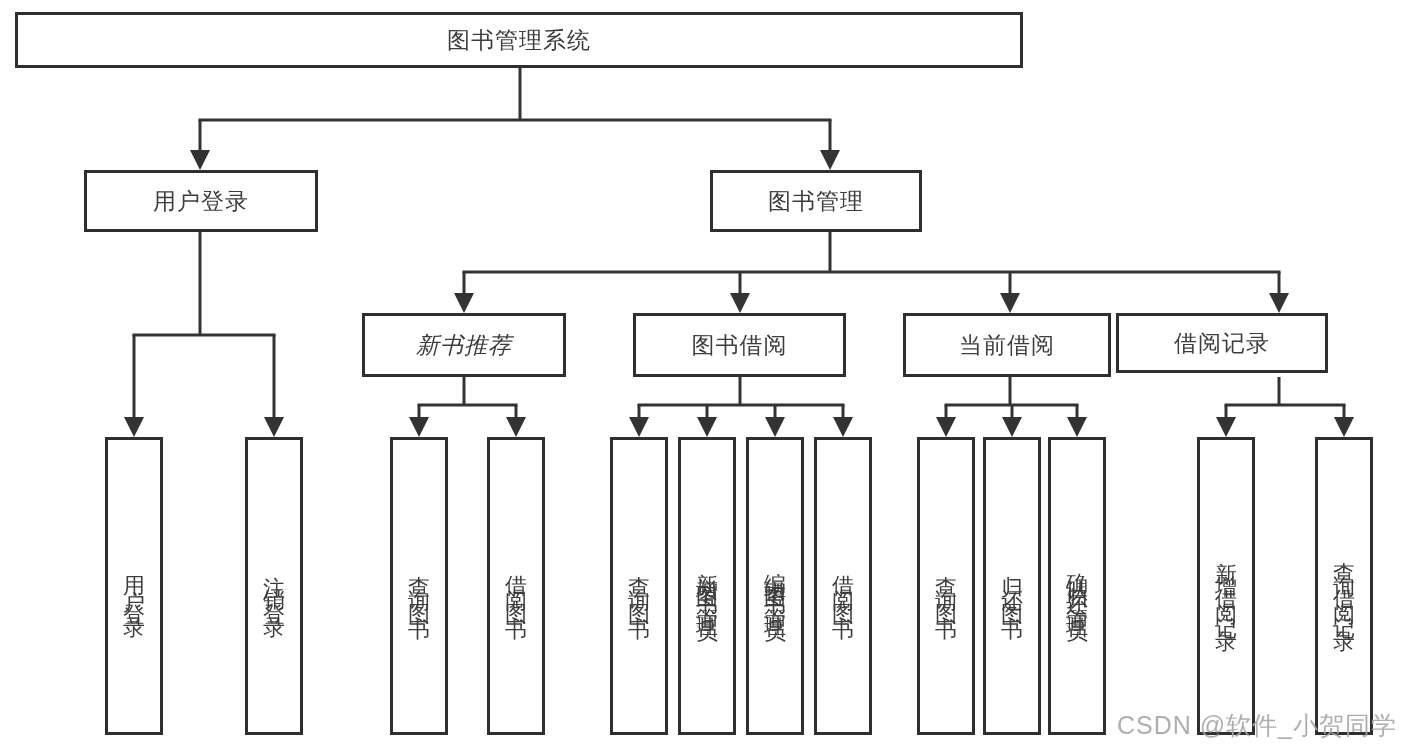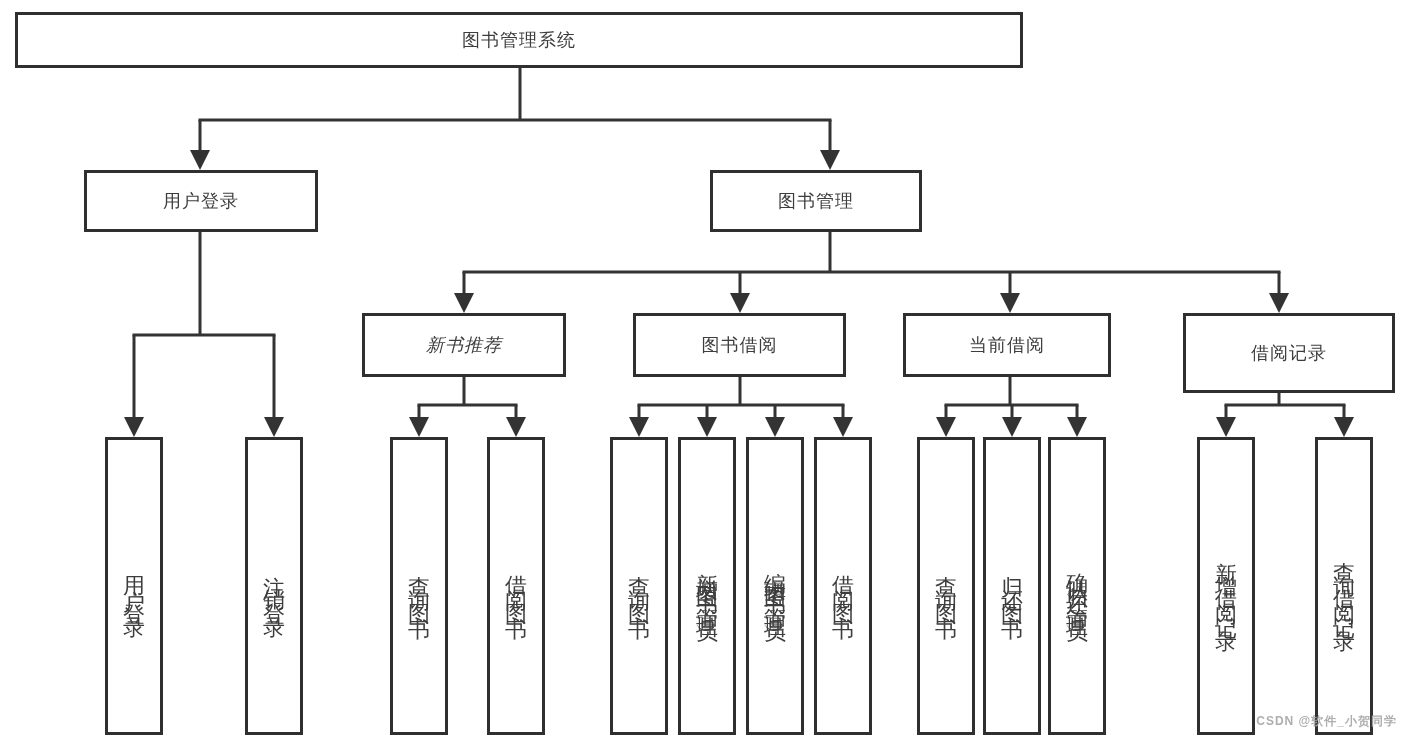--- a/index.html
+++ b/index.html
@@ -20,56 +20,55 @@
   }
   .node {
     position: absolute;
     box-sizing: border-box;
     background: #ffffff;
     border: 3px solid #2f2f2f;
     display: flex;
     align-items: center;
     justify-content: center;
     color: #3d3d3d;
-    font-size: 18px;
+    font-size: 23px;
     letter-spacing: 1px;
     white-space: nowrap;
   }
   .root-box   { left: 15px;  top: 12px;  width: 1008px; height: 56px; }
   .l2-a       { left: 84px;  top: 170px; width: 234px;  height: 62px; }
   .l2-b       { left: 710px; top: 170px; width: 212px;  height: 62px; }
   .l3-0       { left: 362px;  top: 313px; width: 204px; height: 64px; font-style: italic; }
   .l3-1       { left: 633px;  top: 313px; width: 213px; height: 64px; text-align: right; }
   .l3-2       { left: 903px;  top: 313px; width: 208px; height: 64px; }
-  .l3-3       { left: 1183px; top: 313px; width: 212px; height: 80px; }
+  .l3-3       { left: 1116px; top: 313px; width: 212px; height: 60px; }
   .leaf {
     position: absolute;
     top: 437px;
     width: 58px; height: 298px;
     box-sizing: border-box;
     background: #ffffff;
     border: 3px solid #2f2f2f;
     color: #3d3d3d;
     font-size: 22px;
     writing-mode: vertical-rl;
     text-orientation: mixed;
     line-height: 52px;
     text-align: center;
     letter-spacing: 14px;
   }
   .leaf.tight { letter-spacing: 7px; }
   #watermark {
     position: absolute;
-    right: 8px; bottom: 17px;
-    font-size: 12px;
+    right: 8px; bottom: 5px;
+    font-size: 25px;
     color: rgba(165,165,165,0.9);
     letter-spacing: 1px;
     white-space: nowrap;
     z-index: 5;
-    font-weight: bold;
   }
 </style>
 </head>
 <body>
 
 <div id="canvas">
 
   <svg id="connector-layer" viewBox="0 0 1405 747" xmlns="http://www.w3.org/2000/svg">
     <g stroke="#333333" stroke-width="3" fill="none">
 

